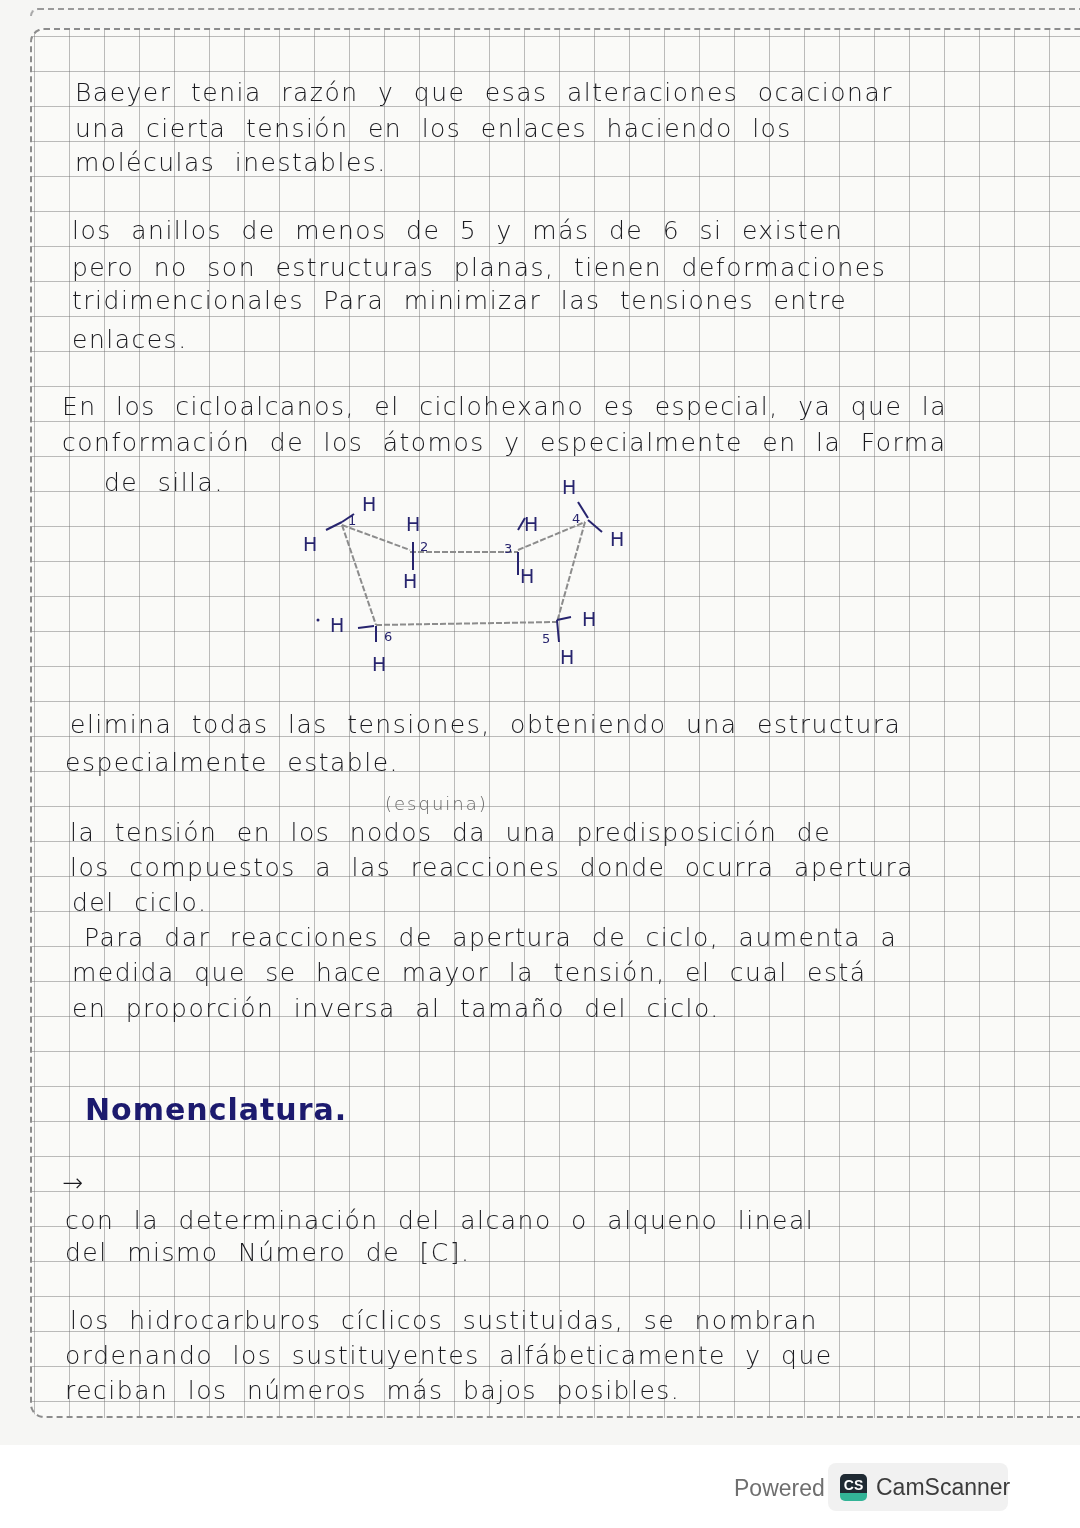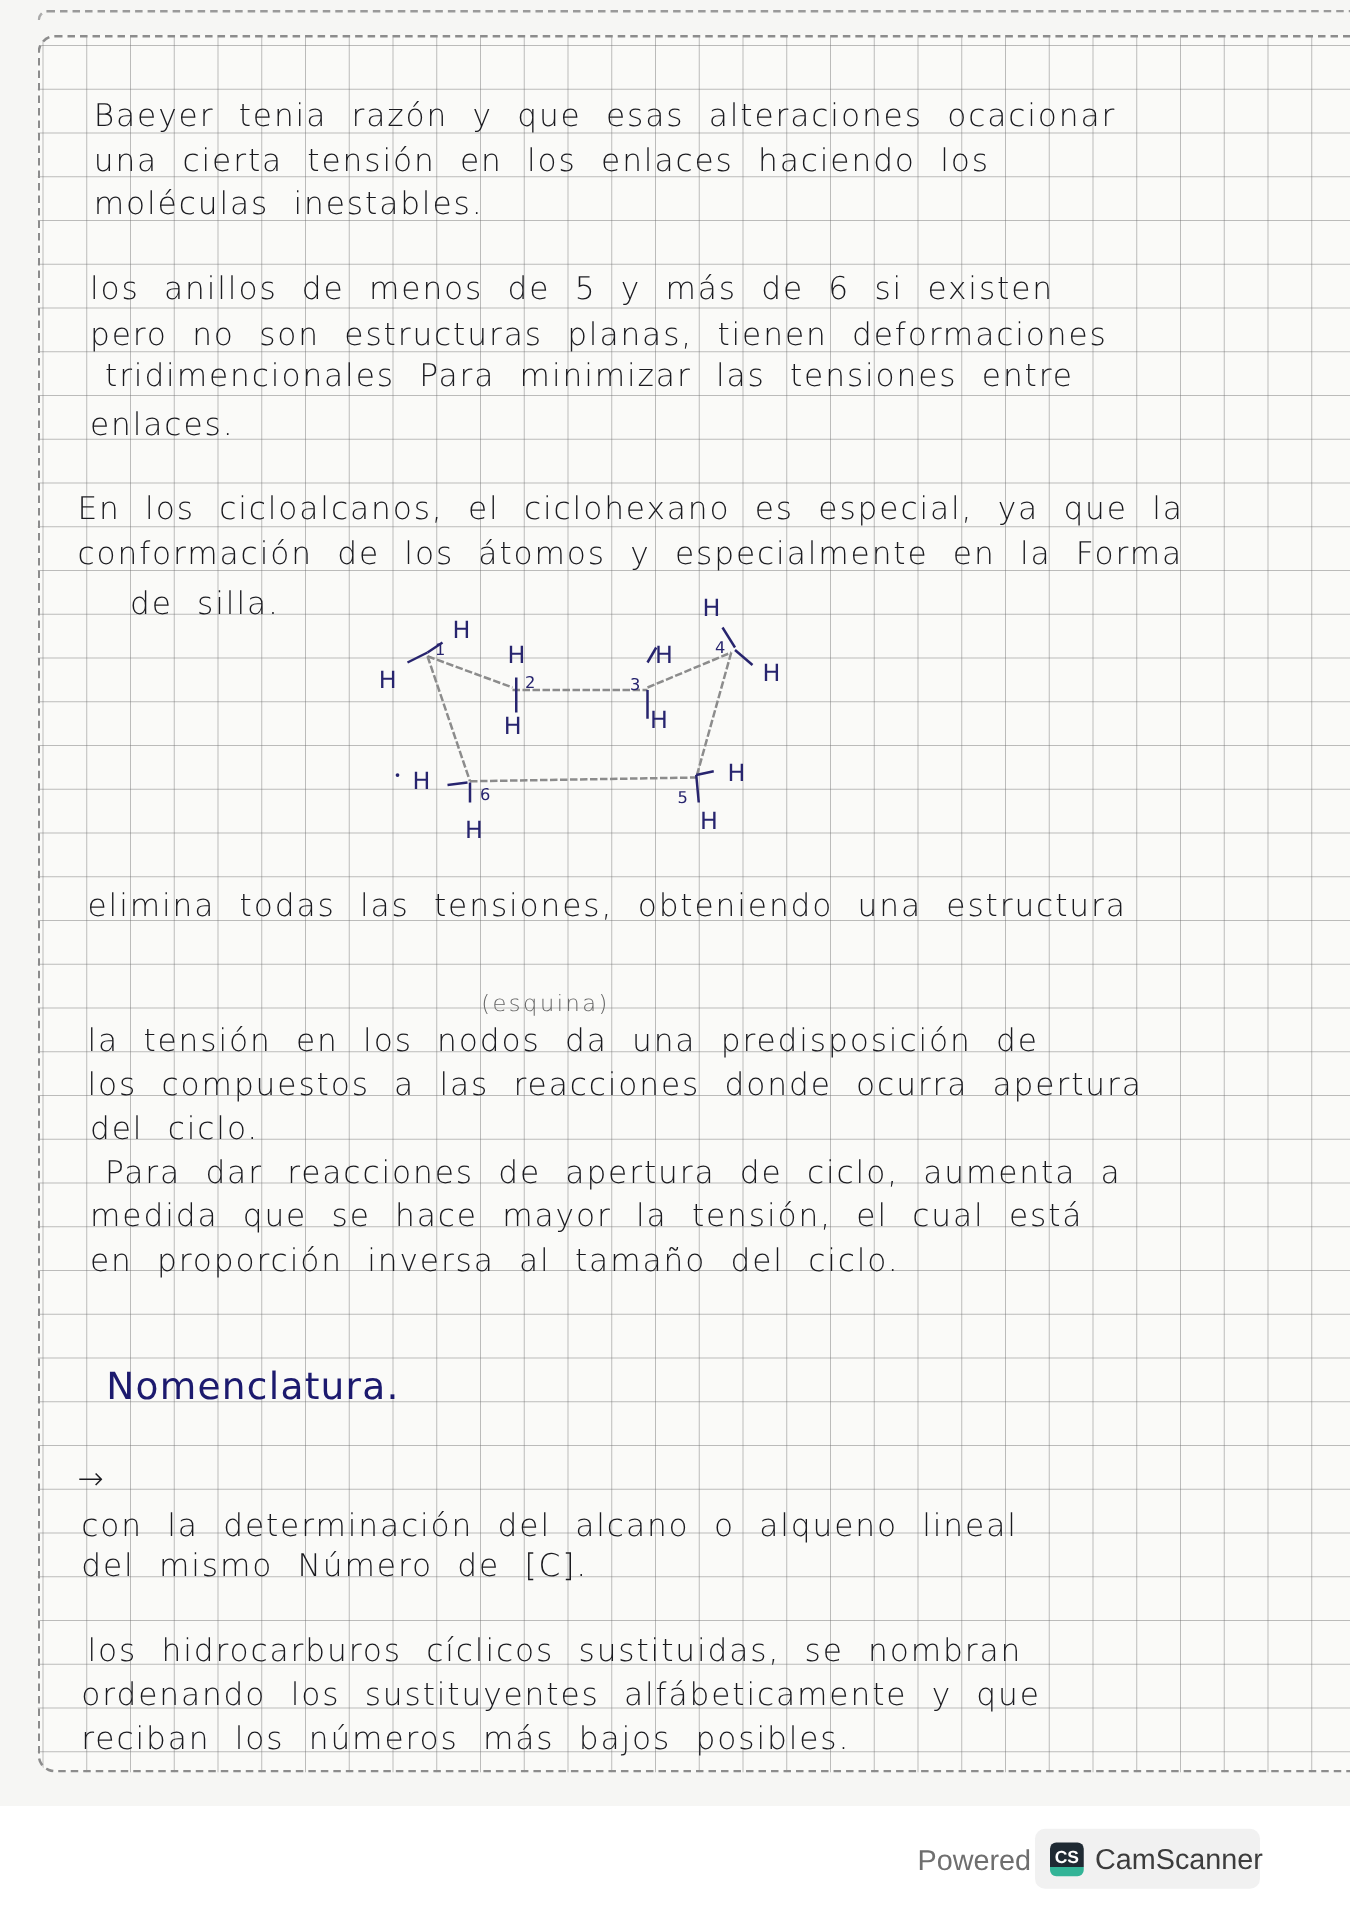--- a/index.html
+++ b/index.html
@@ -53,21 +53,21 @@
       font-size: 25px;
       letter-spacing: 1.5px;
       word-spacing: 10px;
       white-space: nowrap;
       font-weight: 300;
       line-height: 1;
     }
     .blue { color: #1c1a6e; }
     .heading {
       font-size: 30px;
-      font-weight: 400;
+      font-weight: 700;
       letter-spacing: 1px;
     }
     .annot {
       font-size: 18px;
       color: #666;
       letter-spacing: 2px;
     }
 
     
     .diagram {
@@ -139,21 +139,21 @@
 <div class="scan">
   <div class="page-edge-top"></div>
   <div class="page"></div>
 
   <div class="hw" style="left:75px;top:80px;">Baeyer tenia razón y que esas alteraciones ocacionar</div>
   <div class="hw" style="left:75px;top:116px;">una cierta tensión en los enlaces haciendo los</div>
   <div class="hw" style="left:75px;top:150px;">moléculas inestables.</div>
 
   <div class="hw" style="left:72px;top:218px;">los anillos de menos de 5 y más de 6 si existen</div>
   <div class="hw" style="left:72px;top:255px;">pero no son estructuras planas, tienen deformaciones</div>
-  <div class="hw" style="left:72px;top:288px;margin-left:12px;">tridimencionales Para minimizar las tensiones entre</div>
+  <div class="hw" style="left:72px;top:288px;">tridimencionales Para minimizar las tensiones entre</div>
   <div class="hw" style="left:72px;top:327px;">enlaces.</div>
 
   <div class="hw" style="left:62px;top:394px;">En los cicloalcanos, el ciclohexano es especial, ya que la</div>
   <div class="hw" style="left:62px;top:430px;">conformación de los átomos y especialmente en la Forma</div>
   <div class="hw" style="left:62px;top:470px;margin-left:42px;">de silla.</div>
 
   <div class="diagram">
     <svg width="380" height="220" viewBox="0 0 380 220">
       <g stroke="#8c8c8c" stroke-width="2" fill="none" stroke-dasharray="6 2">
         <line x1="62" y1="55" x2="130" y2="80"></line>
@@ -197,20 +197,21 @@
     <span class="atom" style="left:50px;top:146px;">H</span>
     <span class="num" style="left:104px;top:160px;">6</span>
     <span class="atom" style="left:92px;top:185px;">H</span>
 
     <span class="num" style="left:262px;top:162px;">5</span>
     <span class="atom" style="left:302px;top:140px;">H</span>
     <span class="atom" style="left:280px;top:178px;">H</span>
   </div>
 
   <div class="hw" style="left:70px;top:712px;">elimina todas las tensiones, obteniendo una estructura</div>
+  <div class="hw" style="left:65px;top:750px;">especialmente estable.</div>
 
   <div class="hw annot" style="left:385px;top:795px;">(esquina)</div>
   <div class="hw" style="left:70px;top:855px;">los compuestos a las reacciones donde ocurra apertura</div>
   <div class="hw" style="left:70px;top:820px;">la tensión en los nodos da una predisposición de</div>
   <div class="hw" style="left:72px;top:890px;">del ciclo.</div>
   <div class="hw" style="left:72px;top:925px;margin-left:12px;">Para dar reacciones de apertura de ciclo, aumenta a</div>
   <div class="hw" style="left:72px;top:960px;">medida que se hace mayor la tensión, el cual está</div>
   <div class="hw" style="left:72px;top:996px;">en proporción inversa al tamaño del ciclo.</div>
 
   <div class="hw heading blue" style="left:85px;top:1095px;">Nomenclatura.</div>

